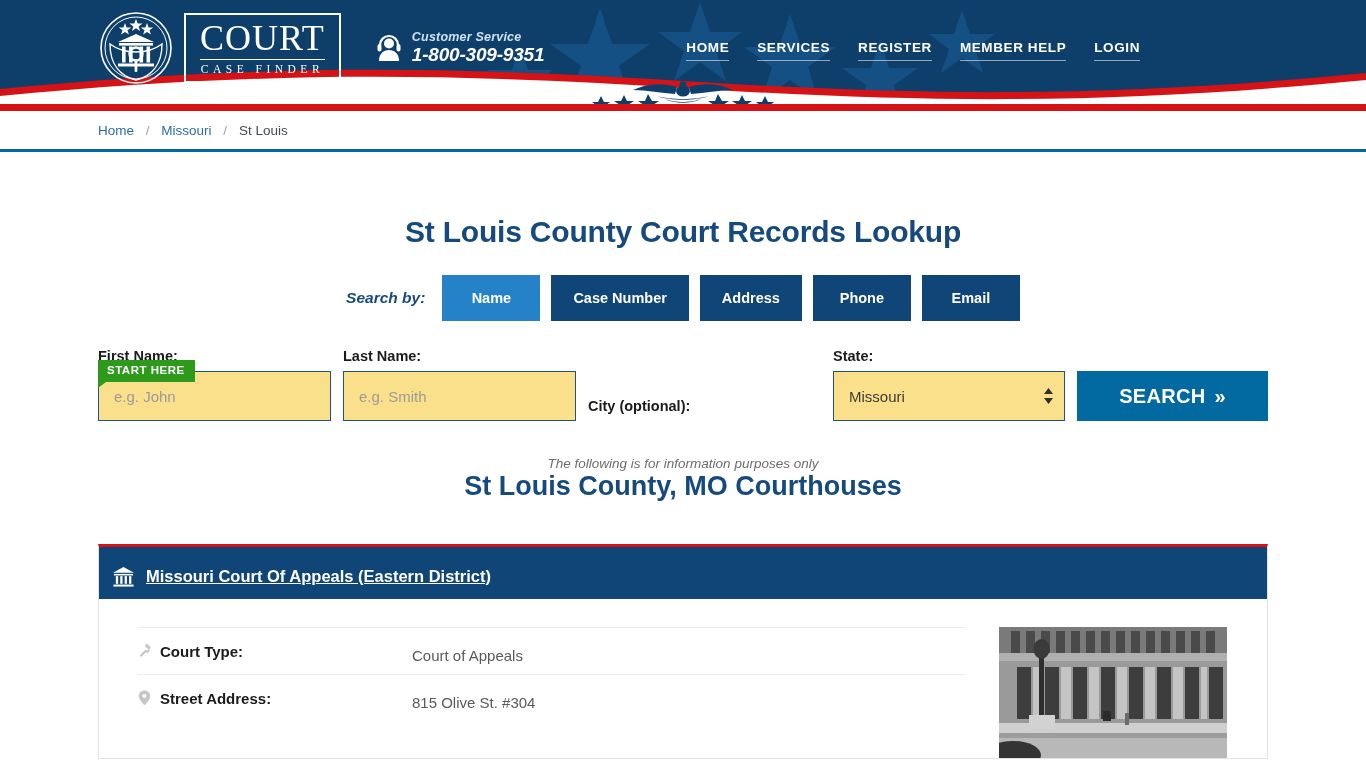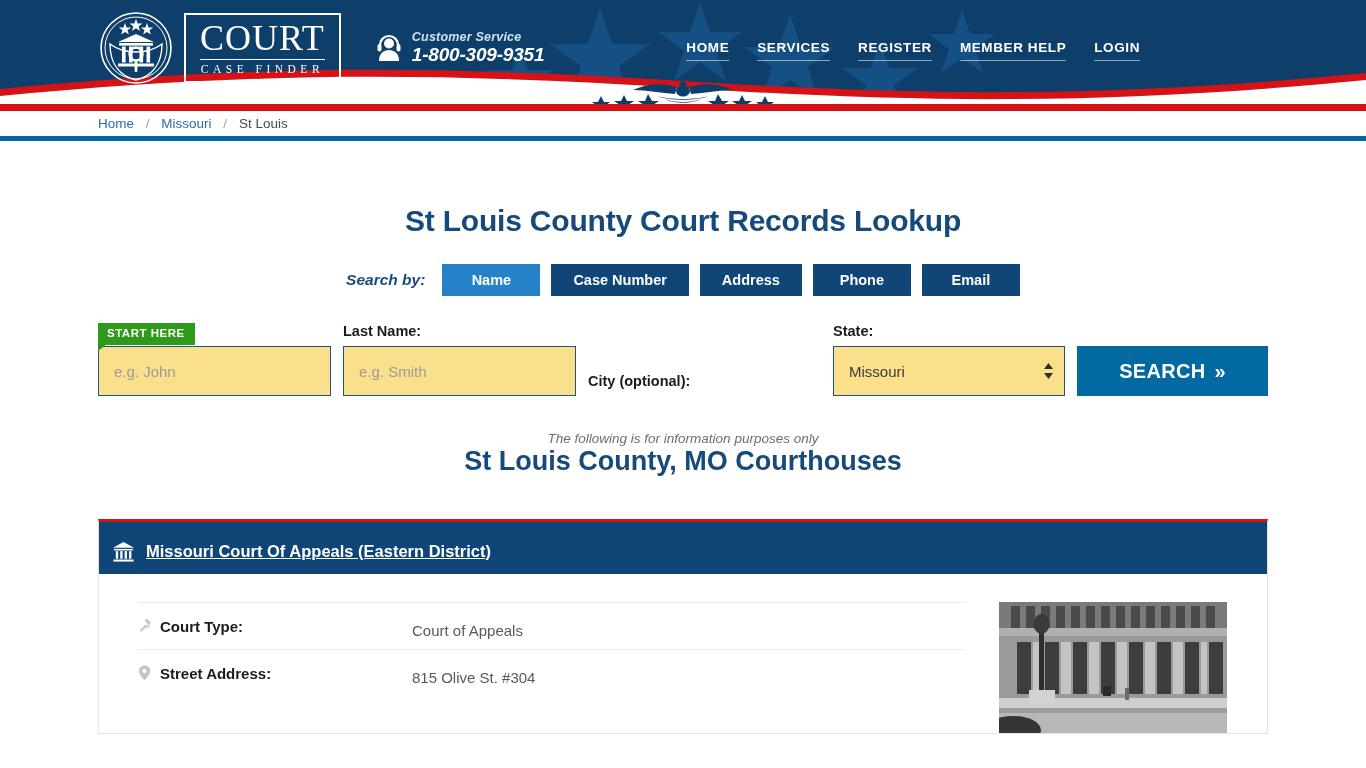--- a/index.html
+++ b/index.html
@@ -75,22 +75,22 @@
     letter-spacing: .6px; text-decoration: none;
     padding-bottom: 5px;
     border-bottom: 1px solid rgba(255,255,255,.55);
     cursor: pointer;
   }
 
   .header-redline { height: 7px; background: #d51317; }
 
   
   .crumb-bar {
-    height: 30px; background: #ffffff;
-    border-bottom: 5px solid #0369a1;
+    height: 41px; background: #ffffff;
+    border-bottom: 3px solid #0369a1;
     display: flex; align-items: center;
     padding: 0 98px;
   }
   .crumb { font-size: 13.5px; color: #4a5d70; }
   .crumb a { color: #2d6ca8; text-decoration: none; cursor: pointer; }
   .crumb .sep { color: #9aa4ad; margin: 0 8px; }
   .crumb .current { color: #444b52; }
 
   
   .page { padding: 0 98px; }
@@ -106,34 +106,34 @@
   .searchby-row {
     margin-top: 26px;
     display: flex; align-items: center; justify-content: center;
     gap: 11px;
   }
   .searchby-label {
     font-size: 15.5px; font-style: italic; font-weight: bold;
     color: #164a7d; margin-right: 6px;
   }
   .tab {
-    height: 32px; min-width: 98px;
+    height: 46px; min-width: 98px;
     padding: 0 22px;
     display: flex; align-items: center; justify-content: center;
     background: #0f4577; color: #fff;
     font-size: 14.5px; font-weight: bold;
     cursor: pointer; border: none;
     font-family: "Liberation Sans", sans-serif;
   }
   .tab.active { background: #2682c8; }
 
   
   .form-wrap { margin-top: 20px; position: relative; }
   .start-badge {
-    position: absolute; left: 0; top: 0;
+    position: absolute; left: 0; top: 12px;
     background: #2e9a1b; color: #ffffff;
     font-size: 11.5px; font-weight: bold; letter-spacing: .5px;
     padding: 5px 10px 5px 9px;
     line-height: 1;
   }
   .start-badge::after {
     content: ""; position: absolute; left: 0; bottom: -6px;
     border-left: 8px solid #2e9a1b;
     border-bottom: 6px solid transparent;
   }

